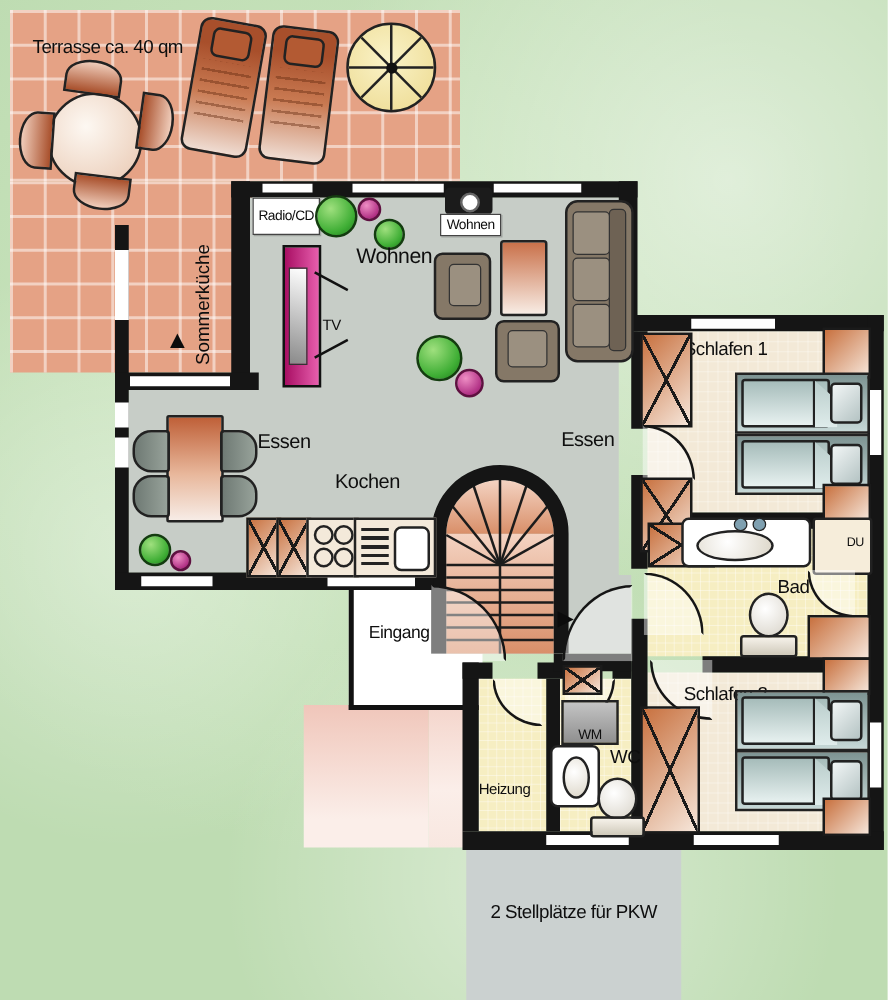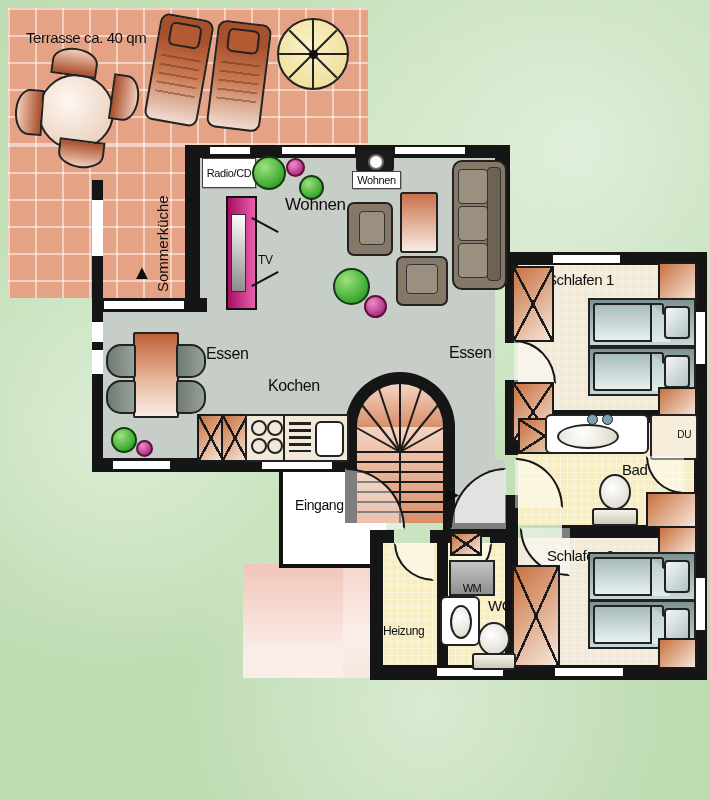--- a/index.html
+++ b/index.html
@@ -109,20 +109,23 @@
   <div class="arrow" style="left:132px;top:262px;font-size:20px;">▲</div>
   <div class="abs" style="left:192px;top:196px;width:34px;height:106px;border:2px solid #111;background:#e9e9e9;">
     <div class="abs" style="left:4px;top:4px;width:22px;height:48px;border:2px solid #222;border-radius:8px;background:#fff;"></div>
     <div class="abs" style="left:5px;top:60px;width:20px;height:22px;background:repeating-linear-gradient(90deg,#222 0 3px,transparent 3px 7px);"></div>
     <div class="abs" style="left:0;top:86px;width:100%;height:9px;background:#b9bdb9;border-top:2px solid #222;"></div>
     <div class="abs" style="left:0;top:95px;width:100%;height:11px;background:#9aa09a;border-top:1px solid #333;"></div>
   </div>
 
   <div class="abs" style="left:343px;top:523px;width:29px;height:155px;background:linear-gradient(180deg,#f0c6ba,#fbeee9 70%,#f8e7e0);"></div>
   <div class="abs" style="left:243px;top:564px;width:100px;height:114px;background:linear-gradient(180deg,#f0c6ba,#fbeee9 80%);"></div>
+  <div class="abs" style="left:373px;top:678px;width:172px;height:122px;background:var(--parking);">
+    <div class="lbl" style="left:0;top:44px;width:100%;text-align:center;font-size:15px;position:absolute;">2 Stellplätze für PKW</div>
+  </div>
   <div class="abs" style="left:240px;top:472px;width:103px;height:92px;background:#fff;border-left:4px solid #111;border-bottom:4px solid #111;margin-left:39px;">
     <div class="lbl" style="left:12px;top:26px;font-size:14px;position:absolute;">Eingang</div>
     <span class="arrow" style="left:70px;top:23px;font-size:16px;">▶</span>
   </div>
 
   <div class="abs floor-main" style="left:200px;top:158px;width:295px;height:302px;"></div>
   <div class="abs floor-main" style="left:103px;top:312px;width:97px;height:146px;"></div>
   <div class="abs floor-main" style="left:345px;top:460px;width:160px;height:63px;"></div>
   <div class="abs floor-bed" style="left:518px;top:265px;width:176px;height:145px;"></div>
   <div class="abs floor-bath" style="left:518px;top:423px;width:176px;height:102px;"></div>

